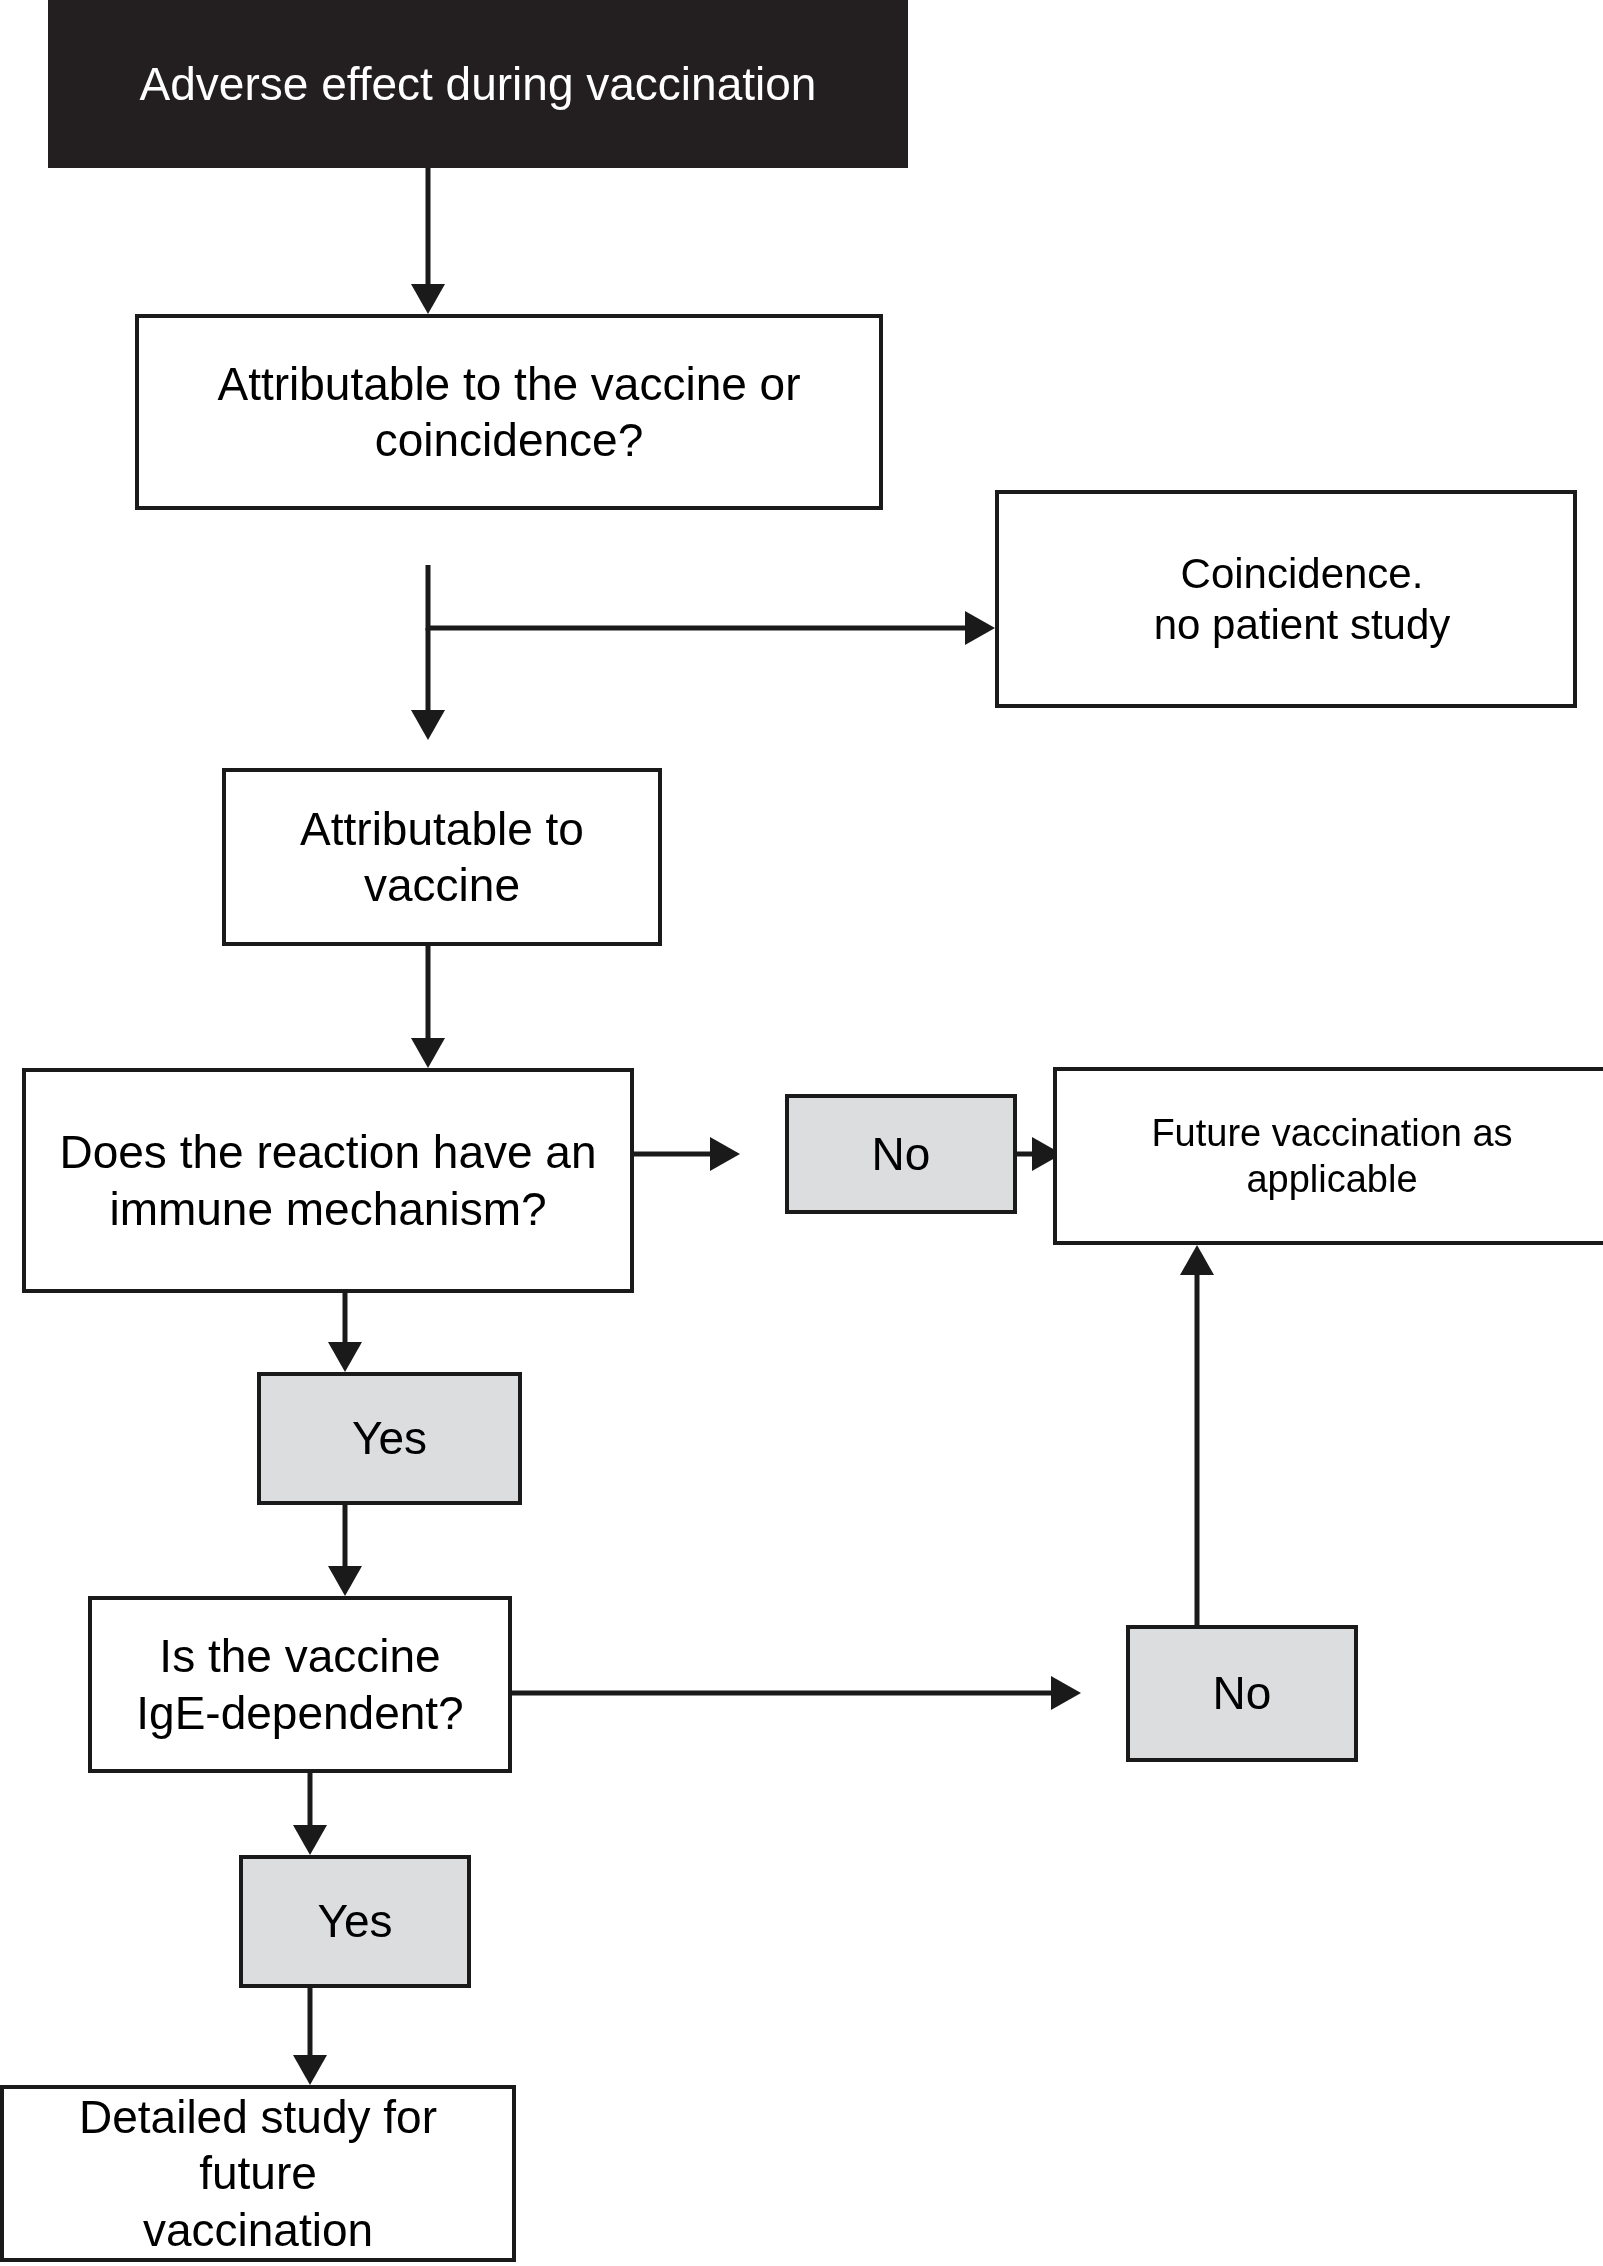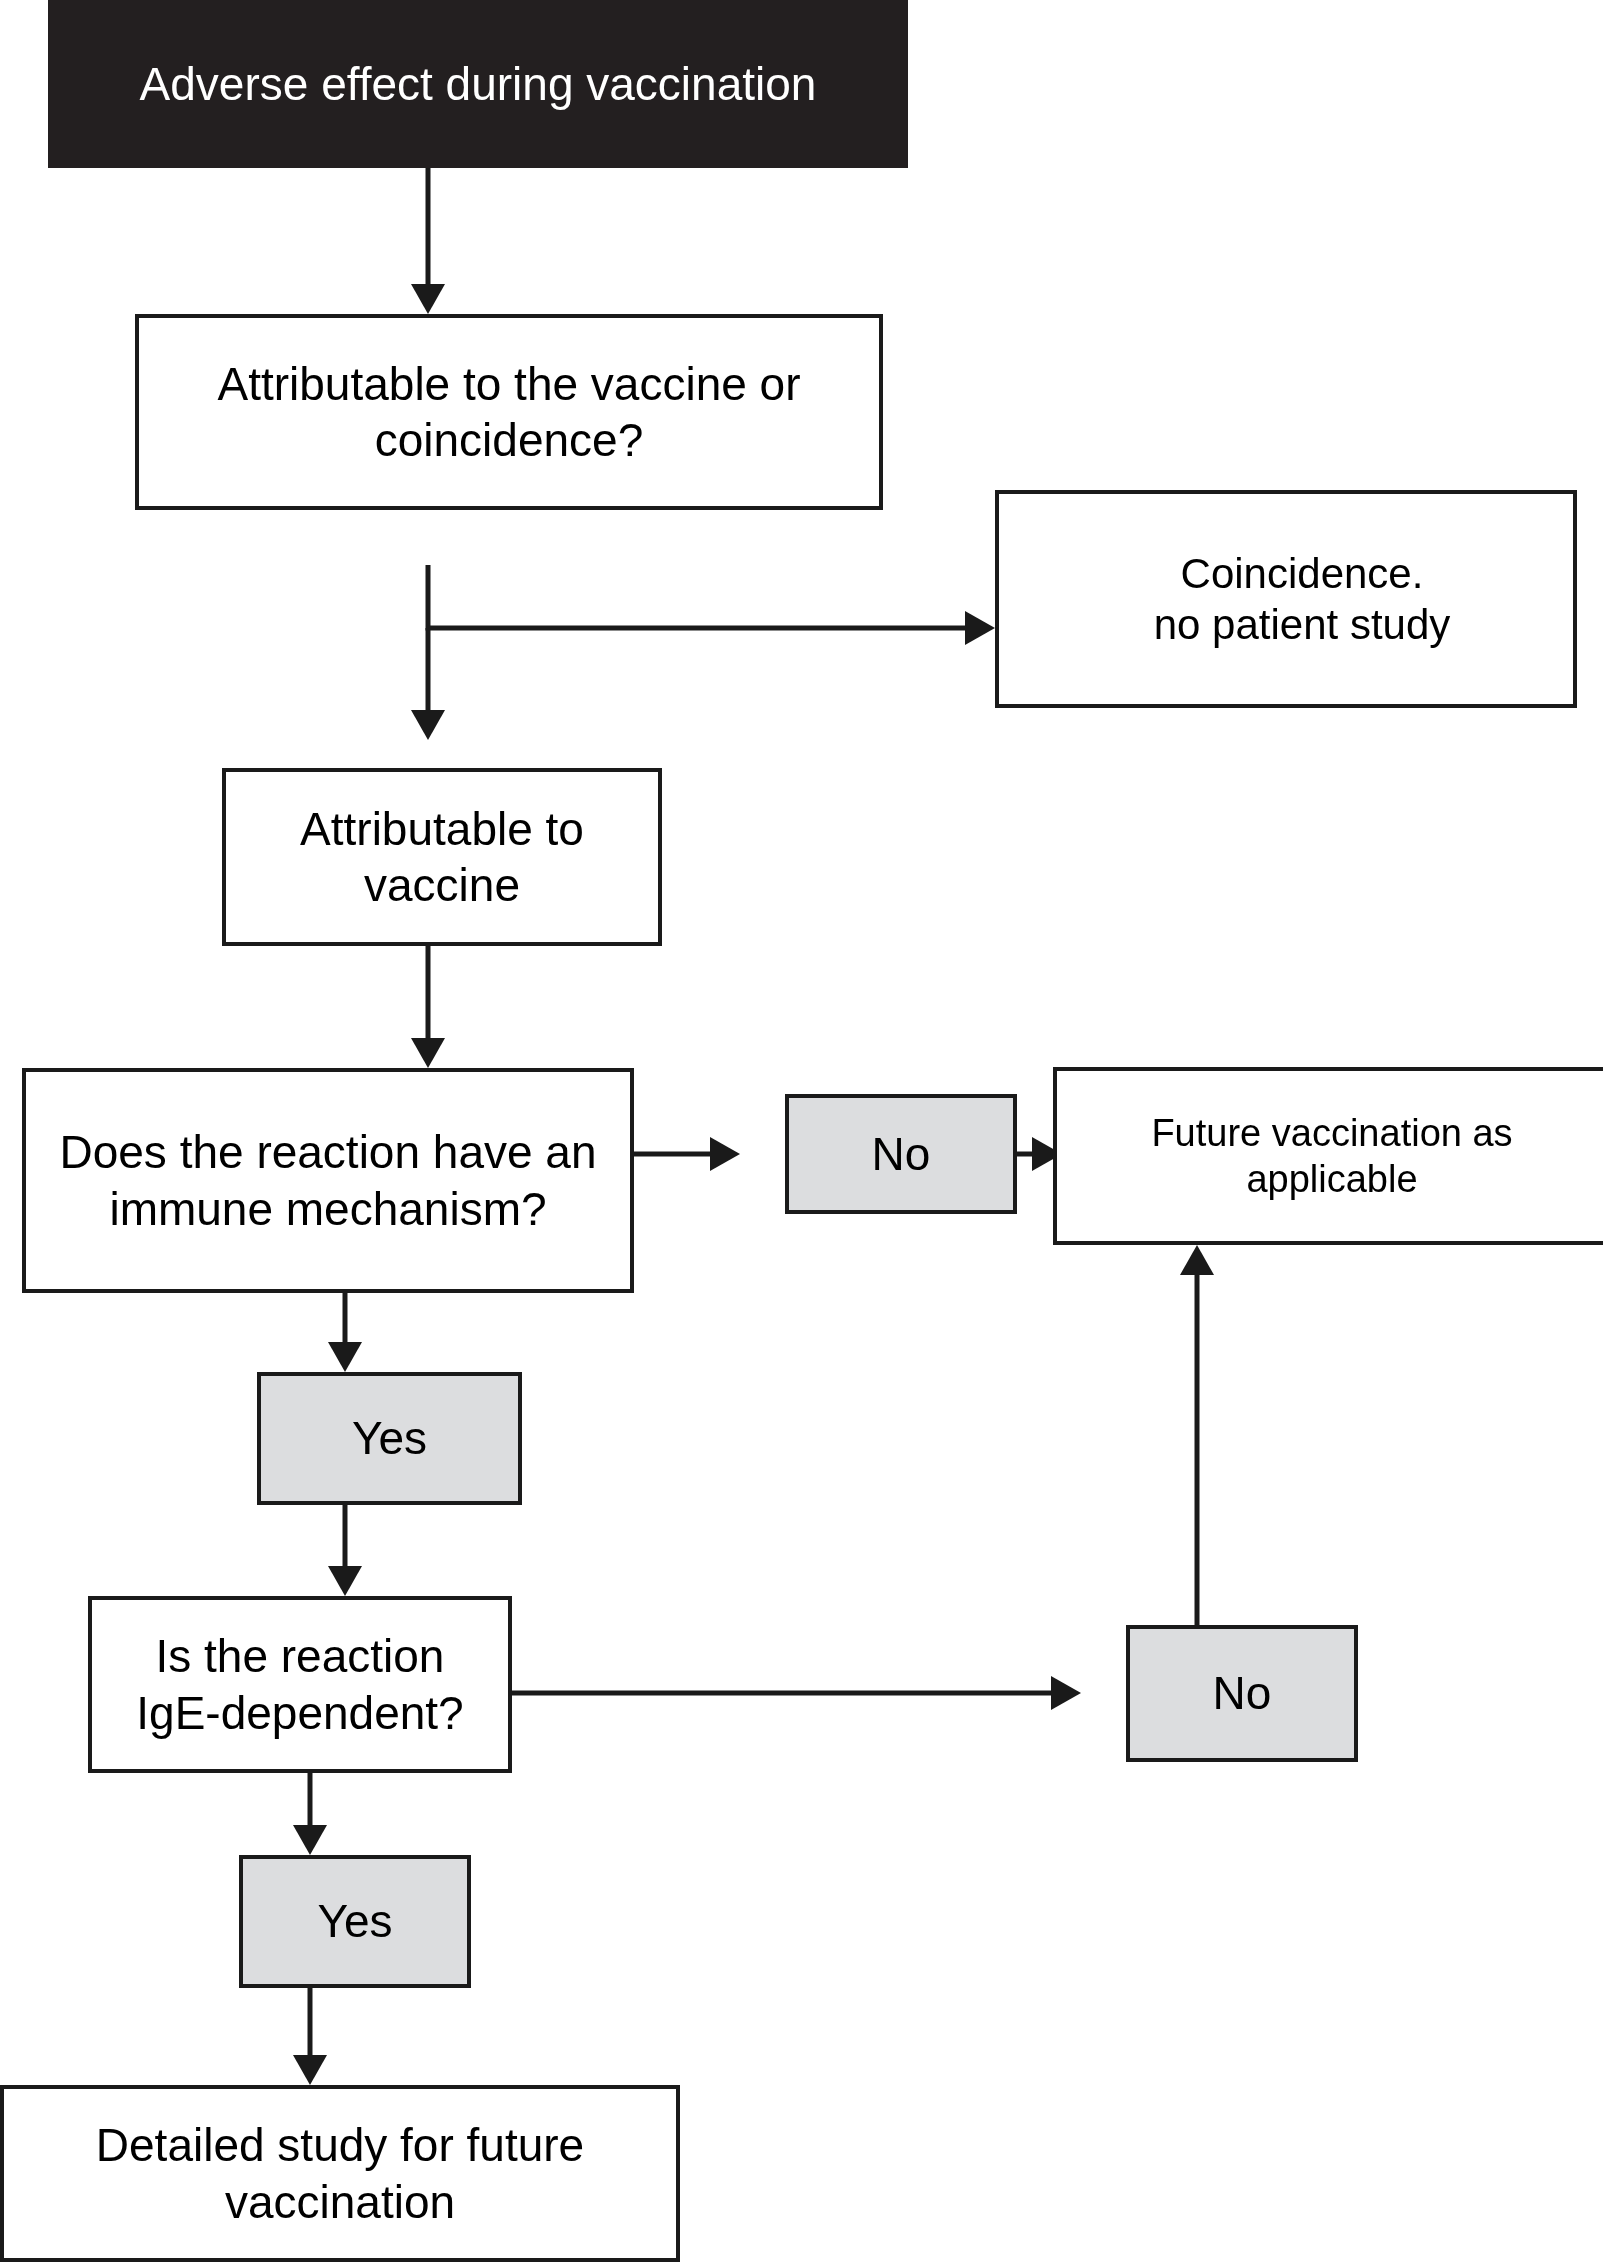--- a/index.html
+++ b/index.html
@@ -135,27 +135,27 @@
         <span class="label">No</span>
       </div>
       <div class="node node-box" style="left: 1053px; top: 1067px; width: 558px; height: 178px; font-size: 38px;">
         <span class="label">Future vaccination as
 applicable</span>
       </div>
       <div class="node node-decision" style="left: 212px; top: 1372px; width: 265px; height: 133px; font-size: 46px;">
         <span class="label">Yes</span>
       </div>
       <div class="node node-box" style="left: 88px; top: 1596px; width: 424px; height: 177px; font-size: 46px;">
-        <span class="label">Is the reaction
+        <span class="label">Is the vaccine
 IgE-dependent?</span>
       </div>
       <div class="node node-decision" style="left: 1081px; top: 1625px; width: 232px; height: 137px; font-size: 46px;">
         <span class="label">No</span>
       </div>
       <div class="node node-decision" style="left: 194px; top: 1855px; width: 232px; height: 133px; font-size: 46px;">
         <span class="label">Yes</span>
       </div>
-      <div class="node node-box" style="left: 0px; top: 2085px; width: 680px; height: 177px; font-size: 46px;">
+      <div class="node node-box" style="left: 0px; top: 2085px; width: 516px; height: 177px; font-size: 46px;">
         <span class="label">Detailed study for future
 vaccination</span>
       </div>
     </div>
 </div>
 
 </body></html>

